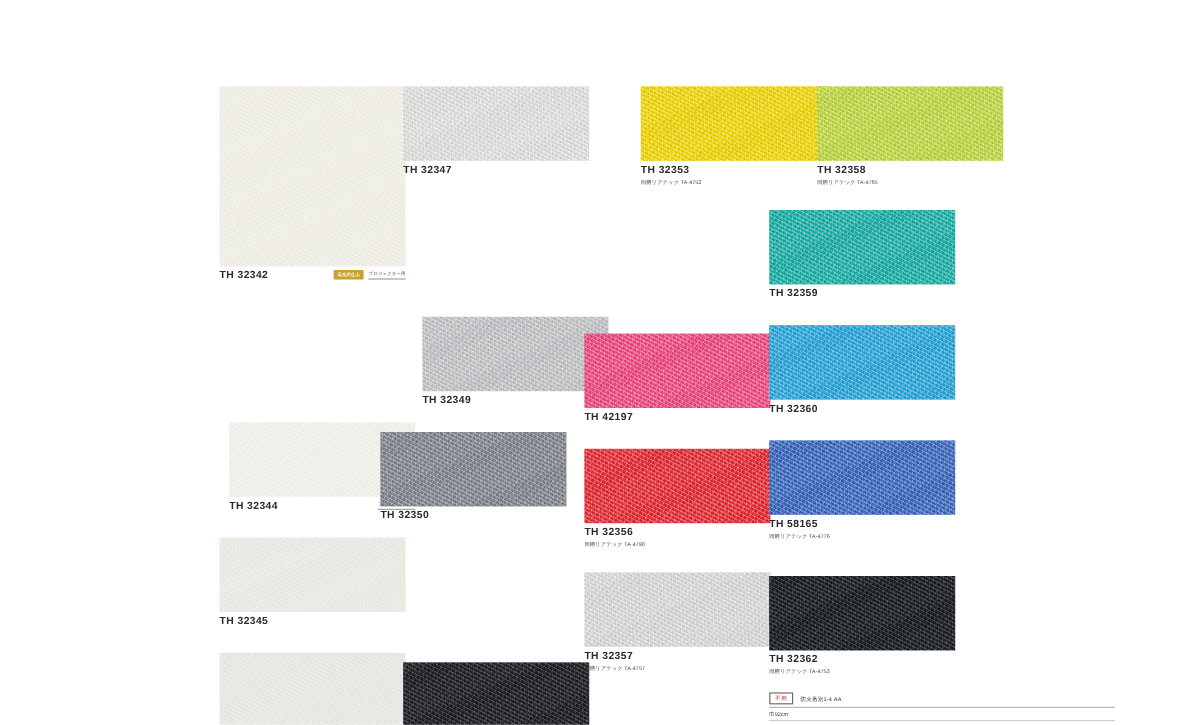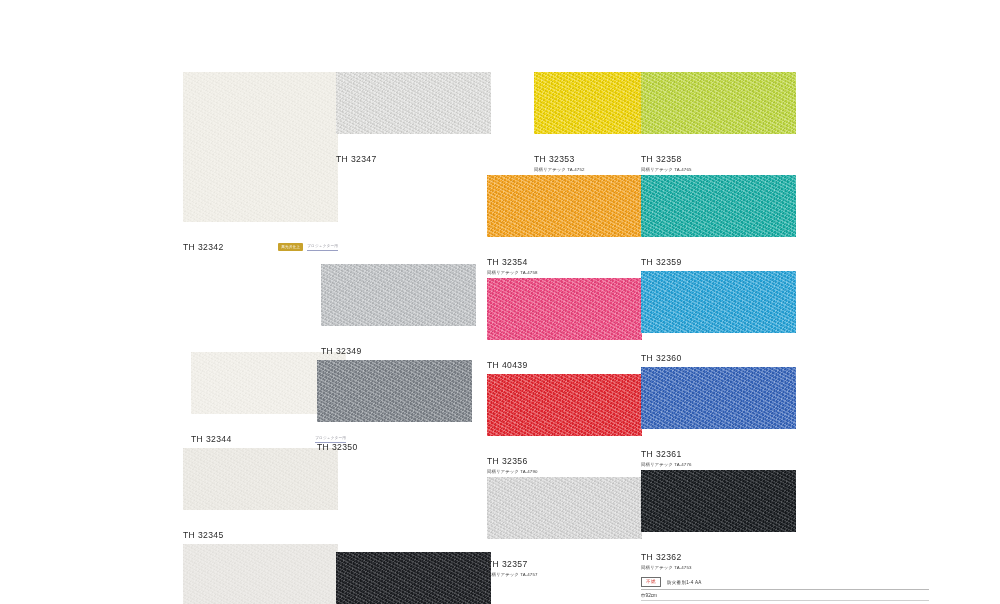--- a/index.html
+++ b/index.html
@@ -42,21 +42,22 @@
       repeating-linear-gradient(27deg, rgba(255,255,255,.16) 0 1px, rgba(0,0,0,.22) 1px 2px, rgba(255,255,255,0) 2px 3px),
       repeating-linear-gradient(-53deg, rgba(0,0,0,.18) 0 1px, rgba(255,255,255,.10) 1px 2px, rgba(0,0,0,0) 2px 4px),
       repeating-linear-gradient(88deg, rgba(255,255,255,.07) 0 1px, rgba(0,0,0,.12) 1px 3px);
     opacity:.9;
   }
   .swatch.plain::after{opacity:.30;}
 
   .label-row{
     position:relative;
     height:12px;
-    margin-top:20px;
+    margin-top:2px;
+    font-weight:bold;
   }
   .code{
     font-size:8.6px;
     letter-spacing:.35px;
     color:#2a2a2a;
     line-height:11px;
     white-space:nowrap;
   }
   .subcode{
     font-size:4.4px;
@@ -171,21 +172,21 @@
     </div>
     <div class="cell" style="left: 183px; top: 544px;">
       <div class="swatch std plain" style="background: rgb(236, 234, 230);"></div>
     </div>
     <div class="cell" style="left: 336px; top: 72px;">
       <div class="swatch std " style="background: rgb(227, 227, 225);"></div>
       <div class="label-row">
         <div class="code">TH 32347</div>
       </div>
     </div>
-    <div class="cell" style="left: 321px; top: 264px;">
+    <div class="cell" style="left: 352px; top: 264px;">
       <div class="swatch std " style="background: rgb(195, 198, 201);"></div>
       <div class="label-row">
         <div class="code">TH 32349</div>
       </div>
     </div>
     <div class="cell" style="left: 317px; top: 360px;">
       <div class="swatch std " style="background: rgb(126, 132, 139);"></div>
       <div class="label-row">
         <div class="code">TH 32350</div>
       </div>
@@ -193,48 +194,41 @@
     <div class="cell" style="left: 336px; top: 552px;">
       <div class="swatch std dark" style="background: rgb(36, 38, 43);"></div>
     </div>
     <div class="cell" style="left: 487px; top: 72px; padding-left: 47px;">
       <div class="swatch std " style="background: rgb(245, 216, 0);"></div>
       <div class="label-row">
         <div class="code">TH 32353</div>
       </div>
       <div class="subcode">同柄リアテック  TA-4752</div>
     </div>
-    <div class="cell" style="left: 487px; top: 175px;">
-      <div class="swatch std " style="background: rgb(249, 163, 25);"></div>
-      <div class="label-row">
-        <div class="code">TH 32354</div>
-      </div>
-      <div class="subcode">同柄リアテック  TA-4758</div>
-    </div>
     <div class="cell" style="left: 487px; top: 278px;">
       <div class="swatch std " style="background: rgb(242, 69, 127);"></div>
       <div class="label-row">
-        <div class="code">TH 40439</div>
+        <div class="code">TH 42197</div>
       </div>
     </div>
     <div class="cell" style="left: 487px; top: 374px;">
       <div class="swatch std " style="background: rgb(232, 37, 47);"></div>
       <div class="label-row">
         <div class="code">TH 32356</div>
       </div>
       <div class="subcode">同柄リアテック  TA-4790</div>
     </div>
     <div class="cell" style="left: 487px; top: 477px;">
       <div class="swatch std " style="background: rgb(220, 220, 220);"></div>
       <div class="label-row">
         <div class="code">TH 32357</div>
       </div>
       <div class="subcode">同柄リアテック  TA-4757</div>
     </div>
-    <div class="cell" style="left: 641px; top: 72px;">
+    <div class="cell" style="left: 641px; top: 72px; padding-left: 40px;">
       <div class="swatch std " style="background: rgb(191, 218, 60);"></div>
       <div class="label-row">
         <div class="code">TH 32358</div>
       </div>
       <div class="subcode">同柄リアテック  TA-4765</div>
     </div>
     <div class="cell" style="left: 641px; top: 175px;">
       <div class="swatch std " style="background: rgb(20, 175, 165);"></div>
       <div class="label-row">
         <div class="code">TH 32359</div>
@@ -242,25 +236,25 @@
     </div>
     <div class="cell" style="left: 641px; top: 271px;">
       <div class="swatch std " style="background: rgb(36, 165, 220);"></div>
       <div class="label-row">
         <div class="code">TH 32360</div>
       </div>
     </div>
     <div class="cell" style="left: 641px; top: 367px;">
       <div class="swatch std " style="background: rgb(53, 101, 190);"></div>
       <div class="label-row">
-        <div class="code">TH 32361</div>
+        <div class="code">TH 58165</div>
       </div>
       <div class="subcode">同柄リアテック  TA-4776</div>
     </div>
-    <div class="cell" style="left: 641px; top: 470px;">
+    <div class="cell" style="left: 641px; top: 480px;">
       <div class="swatch std dark" style="background: rgb(31, 35, 40);"></div>
       <div class="label-row">
         <div class="code">TH 32362</div>
       </div>
       <div class="subcode">同柄リアテック  TA-4753</div>
     </div>
     <div class="legend" style="left: 641px; top: 577px;">
       <div class="legend-top">
         <span class="legend-badge">不燃</span>
         <span class="legend-grade">防火番別1-4   AA</span>

